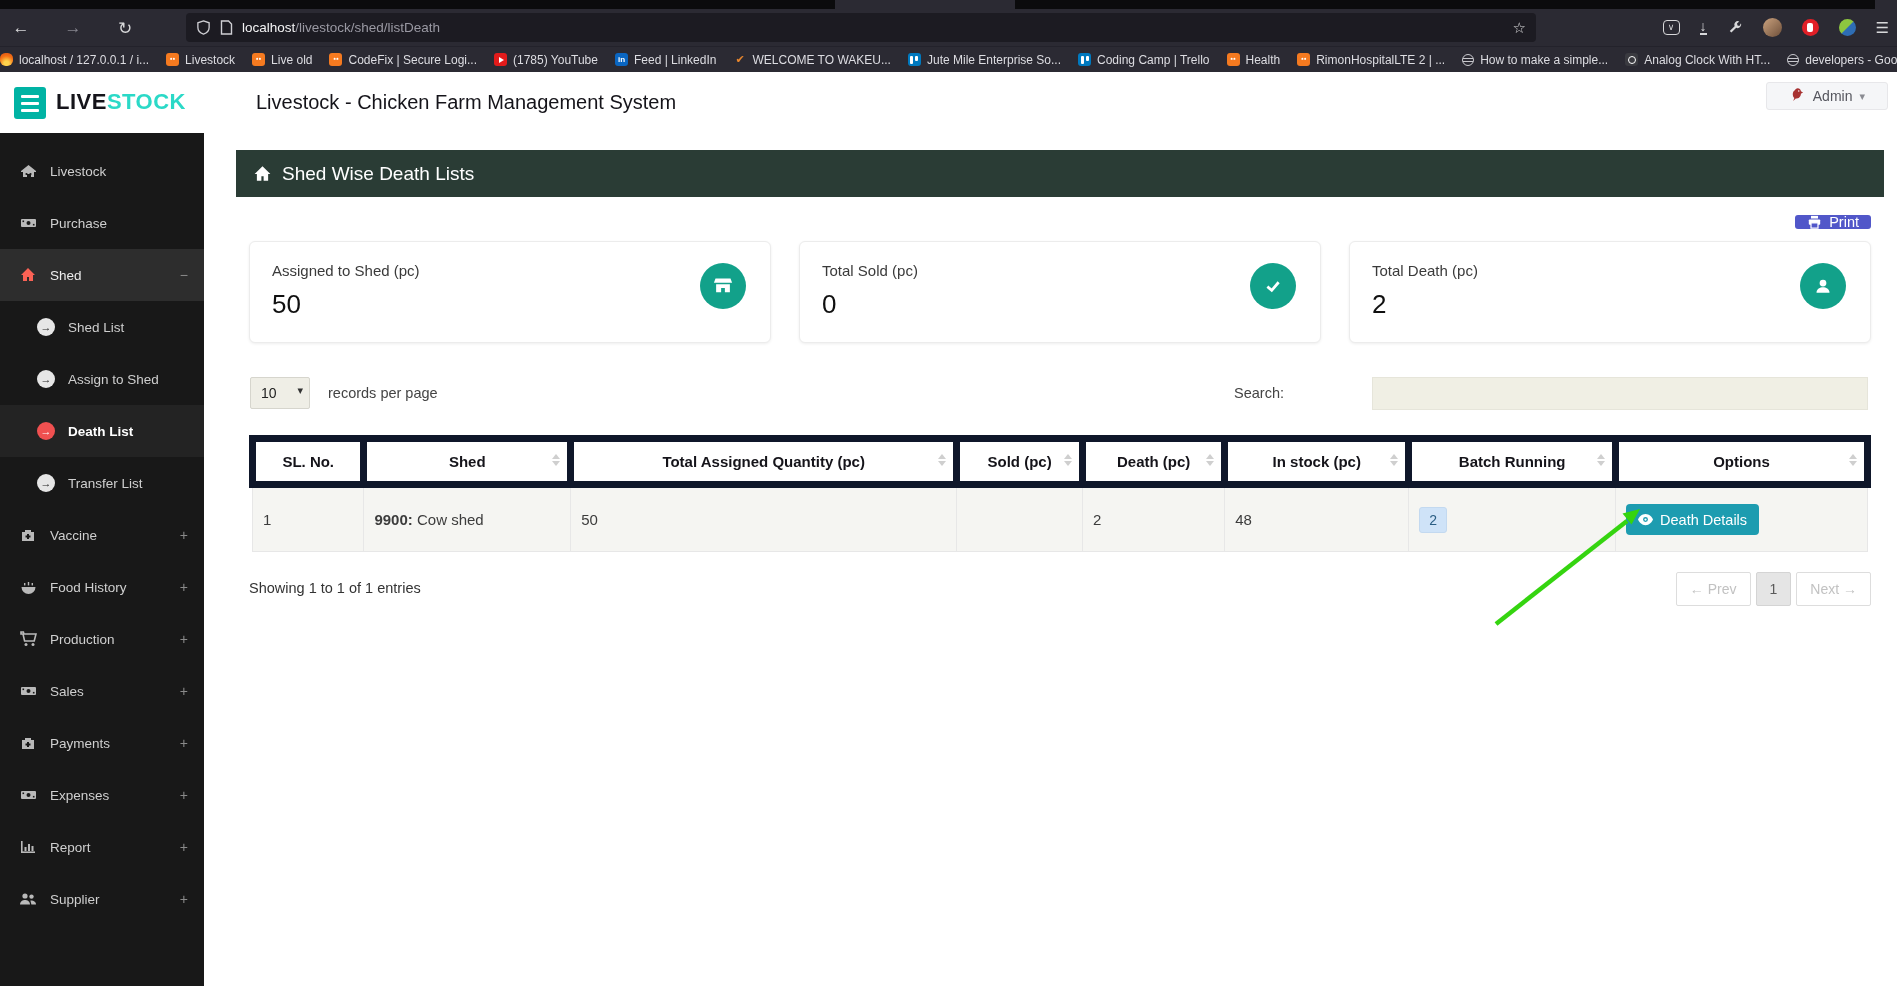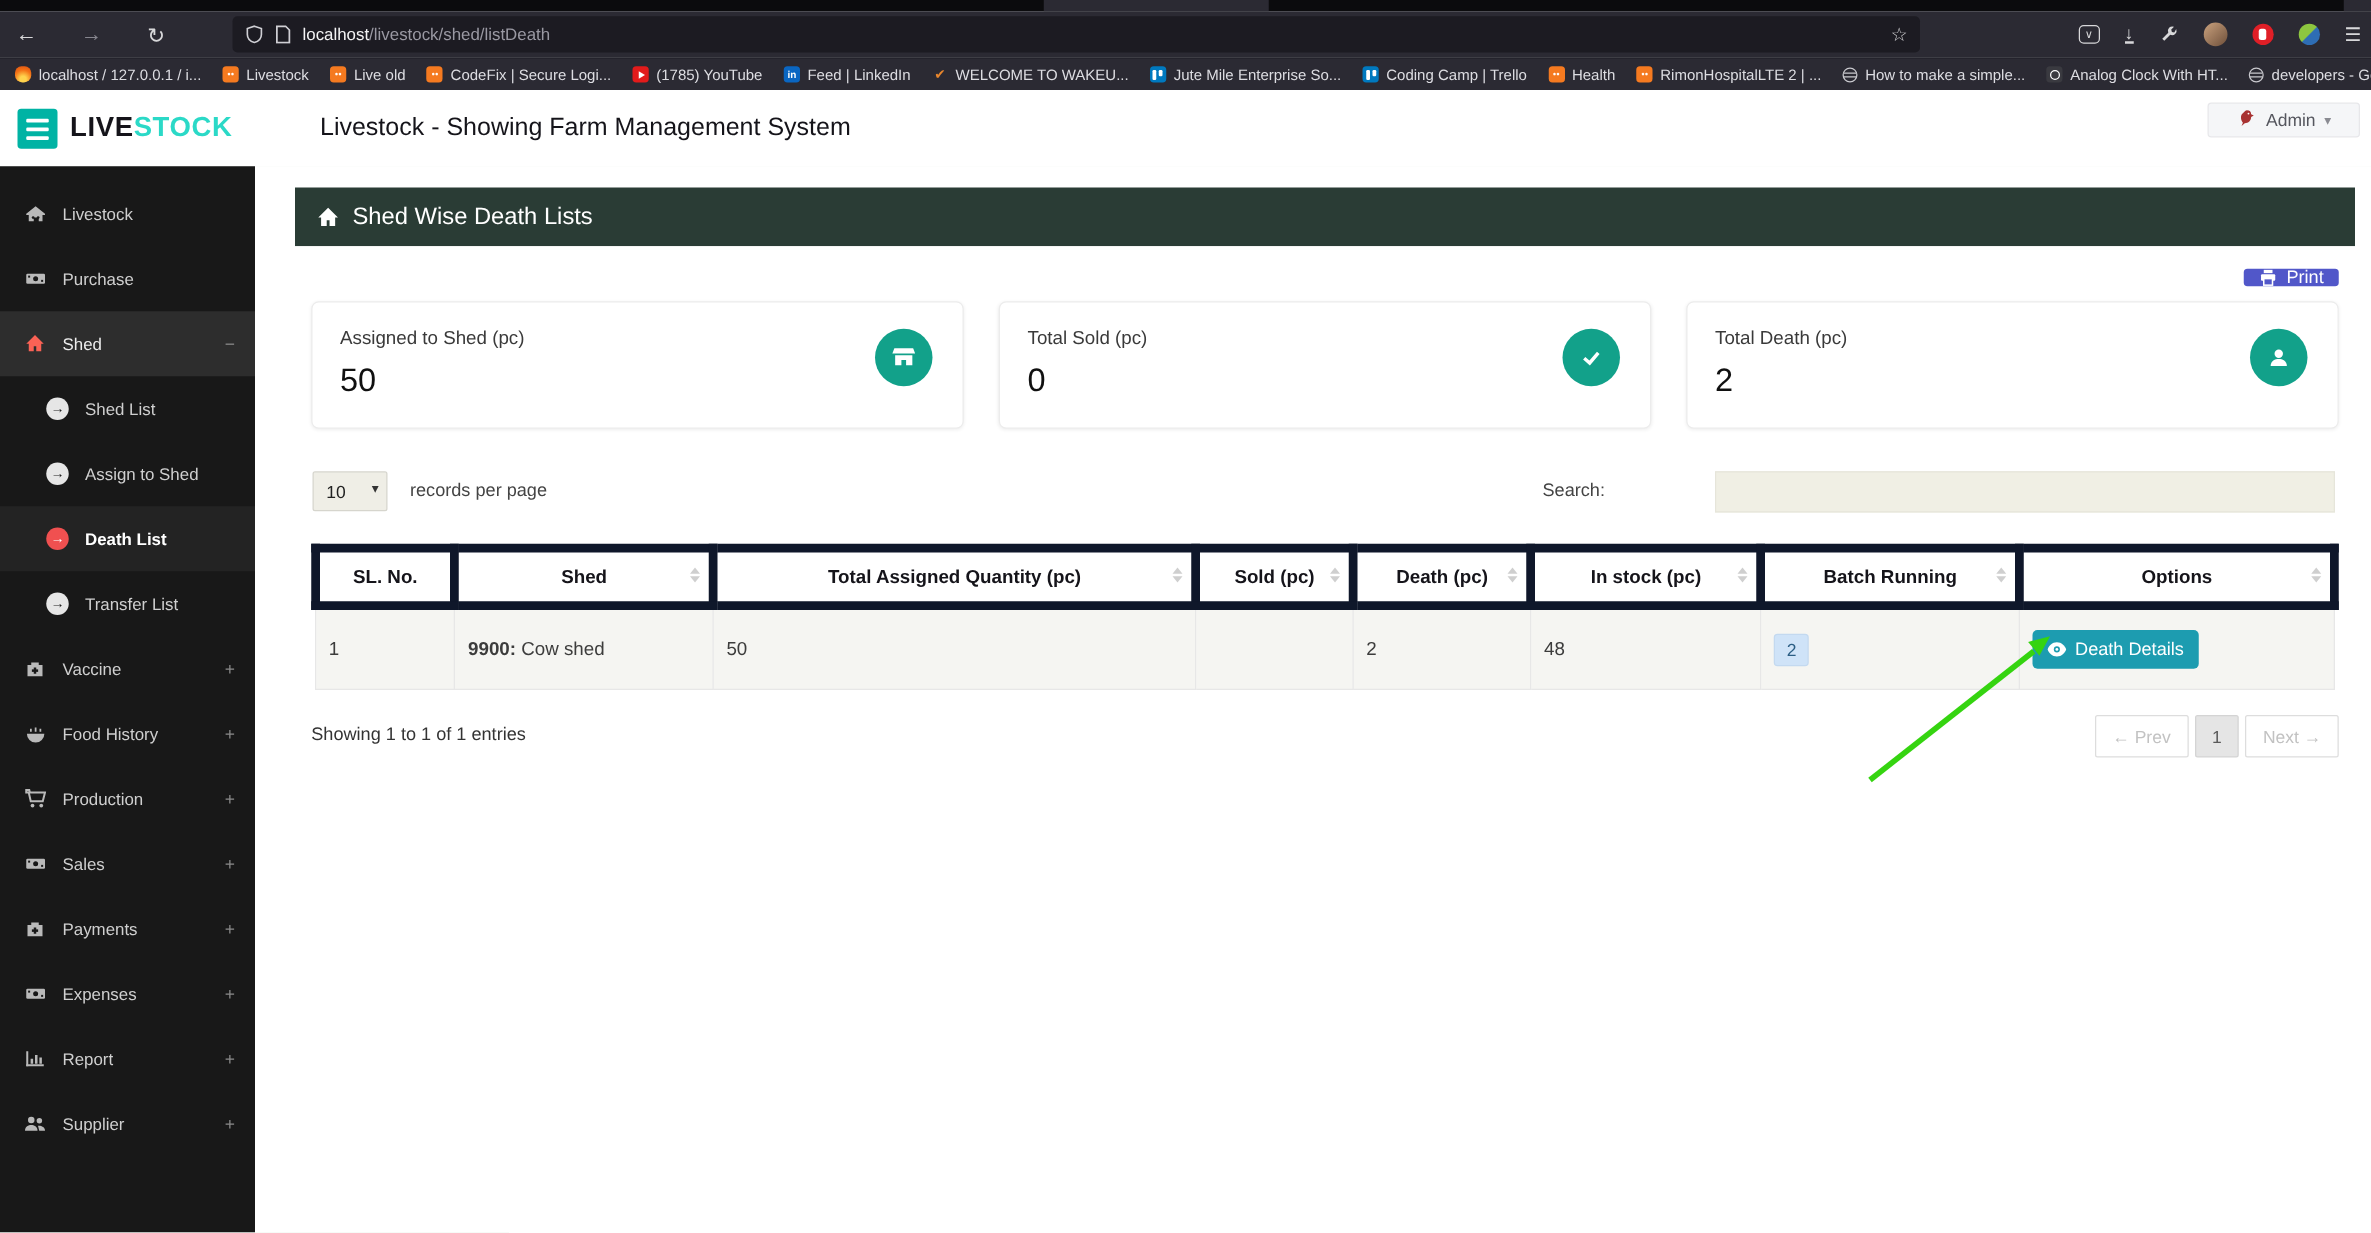--- a/index.html
+++ b/index.html
@@ -21,21 +21,21 @@
   .url-star{margin-left:auto;color:#d8d8da;font-size:15px;}
   .tb-icons{position:absolute;right:8px;top:4px;height:29px;display:flex;align-items:center;gap:20px;}
   .tb-ic{color:#d8d8da;font-size:15px;display:flex;align-items:center;justify-content:center;}
   .pocket{width:15px;height:13px;border:1.6px solid #d8d8da;border-radius:4px;font-size:9px;line-height:11px;text-align:center;}
   .dl{border-bottom:2px solid #d8d8da;line-height:12px;padding-bottom:1px;font-size:14px;}
   .avatar-ic{width:19px;height:19px;border-radius:50%;background:linear-gradient(135deg,#caa27e,#6e4f3a);}
   .adblock-ic{width:17px;height:17px;border-radius:50%;background:#e01f27;position:relative;}
   .adblock-ic::after{content:"";position:absolute;left:5.5px;top:4px;width:6px;height:9px;background:#fff;border-radius:2px;}
   .idm-ic{width:17px;height:17px;border-radius:50%;background:linear-gradient(135deg,#8dc63f 48%,#2e6db4 52%);}
   .bookmarks{position:absolute;top:46px;left:0;width:1897px;height:26px;background:#2b2a33;border-top:1px solid #23222b;
-             display:flex;align-items:center;padding-left:12px;box-sizing:border-box;}
+             display:flex;align-items:center;box-sizing:border-box;}
   .bm{display:flex;align-items:center;gap:6px;margin-right:17px;color:#dddde2;font-size:12px;white-space:nowrap;}
   .bm-ic{width:13px;height:13px;border-radius:3px;flex:0 0 auto;display:flex;align-items:center;justify-content:center;}
   .ic-flame{background:radial-gradient(circle at 50% 80%,#ffd34d 20%,#f47216 60%,#d94e12);border-radius:40% 40% 45% 45%;}
   .ic-xampp{background:#f57a20;color:#fff;font-size:9px;font-weight:bold;line-height:13px;text-align:center;}
   .ic-yt{background:#e21b1b;position:relative;}
   .ic-yt::after{content:"";position:absolute;left:4.5px;top:3.5px;border-left:5px solid #fff;border-top:3px solid transparent;border-bottom:3px solid transparent;}
   .ic-li{background:#0a66c2;color:#fff;font-size:8px;font-weight:bold;}
   .ic-trello{background:#0079bf;position:relative;}
   .ic-trello::before{content:"";position:absolute;left:2.5px;top:2.5px;width:3px;height:8px;background:#fff;border-radius:1px;}
   .ic-trello::after{content:"";position:absolute;right:2.5px;top:2.5px;width:3px;height:5px;background:#fff;border-radius:1px;}
@@ -220,21 +220,21 @@
 
 </div>
 
 <div class="app-header">
   <div class="burger">
       <i></i>
       <i></i>
       <i></i>
     </div>
   <div class="logo"><span class="lg1">LIVE</span><span class="lg2">STOCK</span></div>
-  <div class="page-title">Livestock - Showing Farm Management System</div>
+  <div class="page-title">Livestock - Chicken Farm Management System</div>
   <div class="admin-btn">
     <span>
       <svg width="17" height="17" viewBox="0 0 16 16">
           <path d="M8 2c2.2 0 3.2 1.2 3.2 3l2 1-2 1.2c0 2.8-2 4.6-4.8 4.6L4 14l1-2.6C3.2 9.6 3 5.6 5 4.4 6 3.2 7 2 8 2z" fill="#a83232"></path>
           <circle cx="9.2" cy="4.6" r=".7" fill="#fff"></circle>
         </svg>
     </span>
     <span>Admin</span>
     <span class="admin-caret">▾</span>
   </div>

